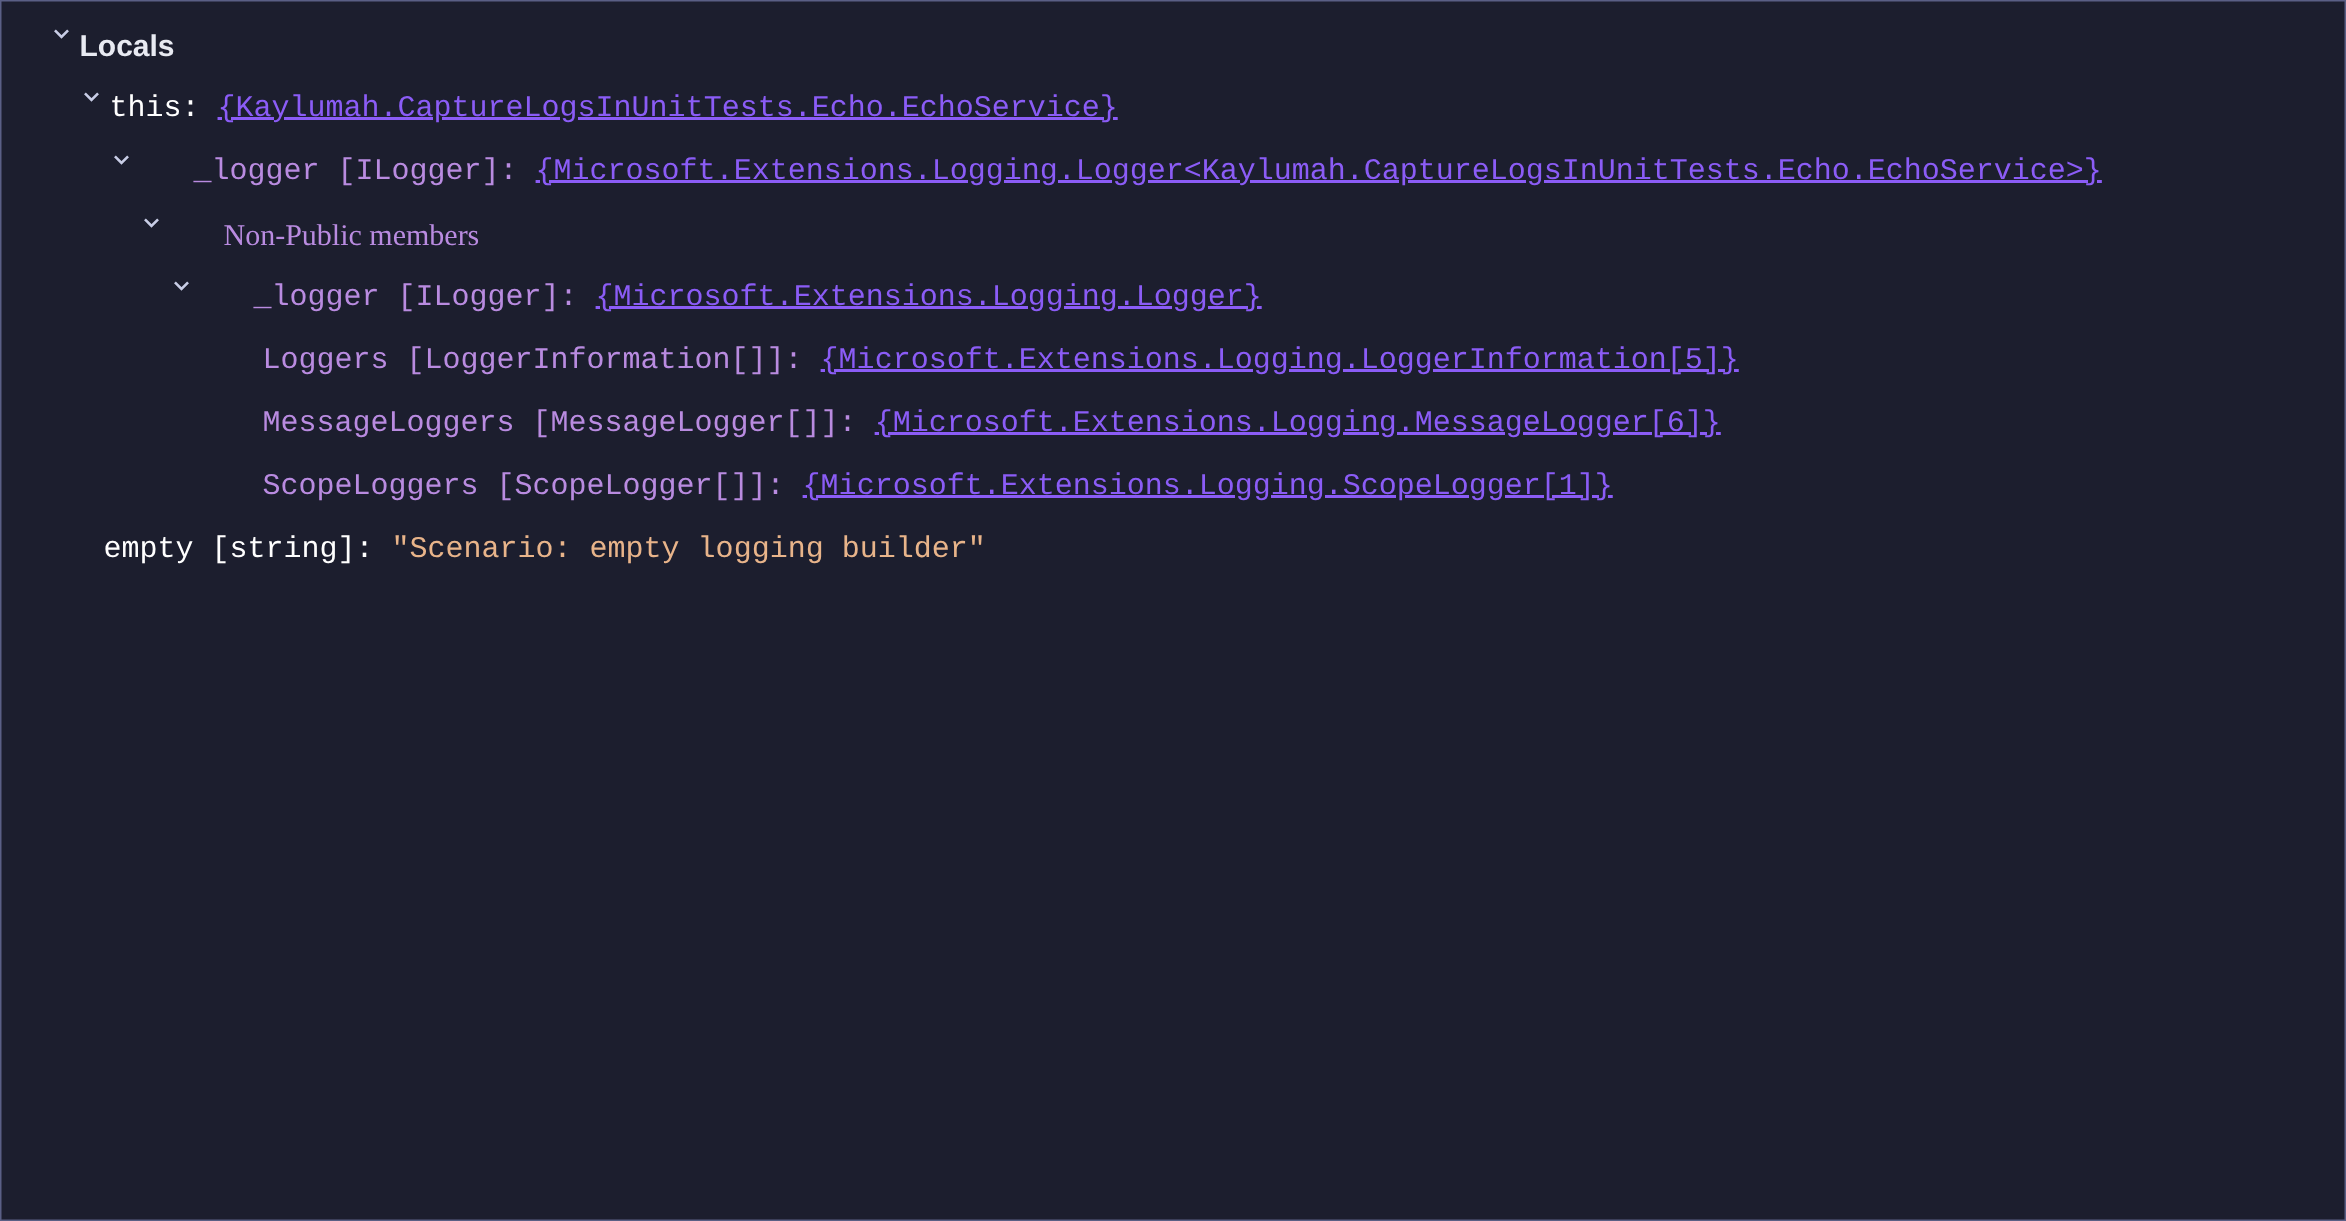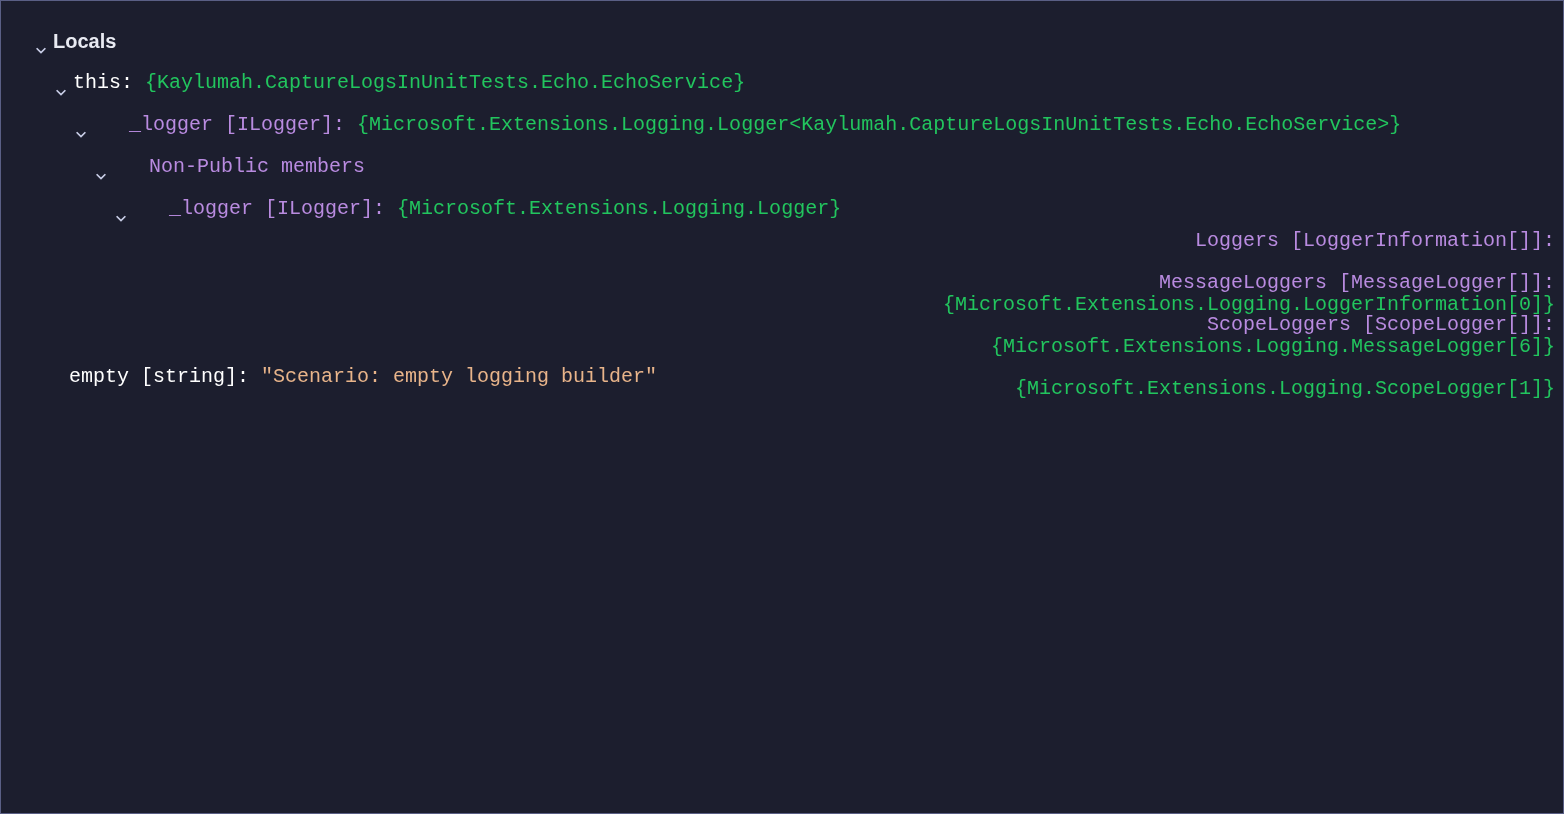--- a/index.html
+++ b/index.html
@@ -13,48 +13,48 @@
     overflow: hidden;
   }
   .panel {
     border: 1px solid #5a5f85;
     width: 100%;
     height: 100%;
     padding: 14px 8px;
   }
   .row {
     display: flex;
-    align-items: flex-end;
+    align-items: flex-start;
     height: 42px;
     white-space: nowrap;
   }
   .chevron {
     width: 24px;
     display: inline-flex;
     align-items: center;
     justify-content: center;
     color: #c8cde6;
     cursor: pointer;
     flex-shrink: 0;
   }
   .chevron svg { width: 14px; height: 14px; }
   .indent-0 { padding-left: 20px; }
   .indent-1 { padding-left: 40px; }
   .indent-2 { padding-left: 60px; }
-  .indent-3 { padding-left: 80px; }
+  .indent-3 { padding-left: 80px; font-family: Liberation Serif, serif; }
   .indent-4 { padding-left: 100px; }
-  .indent-5 { padding-left: 130px; flex-direction: column; }
+  .indent-5 { padding-left: 130px; }
   .header-label {
     color: #e8eaf2;
     font-weight: bold;
     font-family: -apple-system, 'Segoe UI', Arial, sans-serif;
   }
   .name-purple { color: #b98be0; margin-left: 36px; }
   .name-orange { color: #ffffff; }
-  .value-gray { color: #22c55e; }
+  .value-gray { color: #8b5cf6; text-decoration: underline; }
   .value-orange { color: #e8b48a; }
   .sp { white-space: pre; }
 </style>
 </head>
 <body>
 
 <div class="panel">
 
   <div class="row indent-0">
     <span class="chevron">
@@ -103,21 +103,21 @@
         </svg>
     </span>
     <span class="name-purple">_logger [ILogger]:</span>
     <span class="sp"> </span>
     <span class="value-gray">{Microsoft.Extensions.Logging.Logger}</span>
   </div>
 
   <div class="row indent-5">
     <span class="name-purple">Loggers [LoggerInformation[]]:</span>
     <span class="sp"> </span>
-    <span class="value-gray">{Microsoft.Extensions.Logging.LoggerInformation[0]}</span>
+    <span class="value-gray">{Microsoft.Extensions.Logging.LoggerInformation[5]}</span>
   </div>
 
   <div class="row indent-5">
     <span class="name-purple">MessageLoggers [MessageLogger[]]:</span>
     <span class="sp"> </span>
     <span class="value-gray">{Microsoft.Extensions.Logging.MessageLogger[6]}</span>
   </div>
 
   <div class="row indent-5">
     <span class="name-purple">ScopeLoggers [ScopeLogger[]]:</span>

